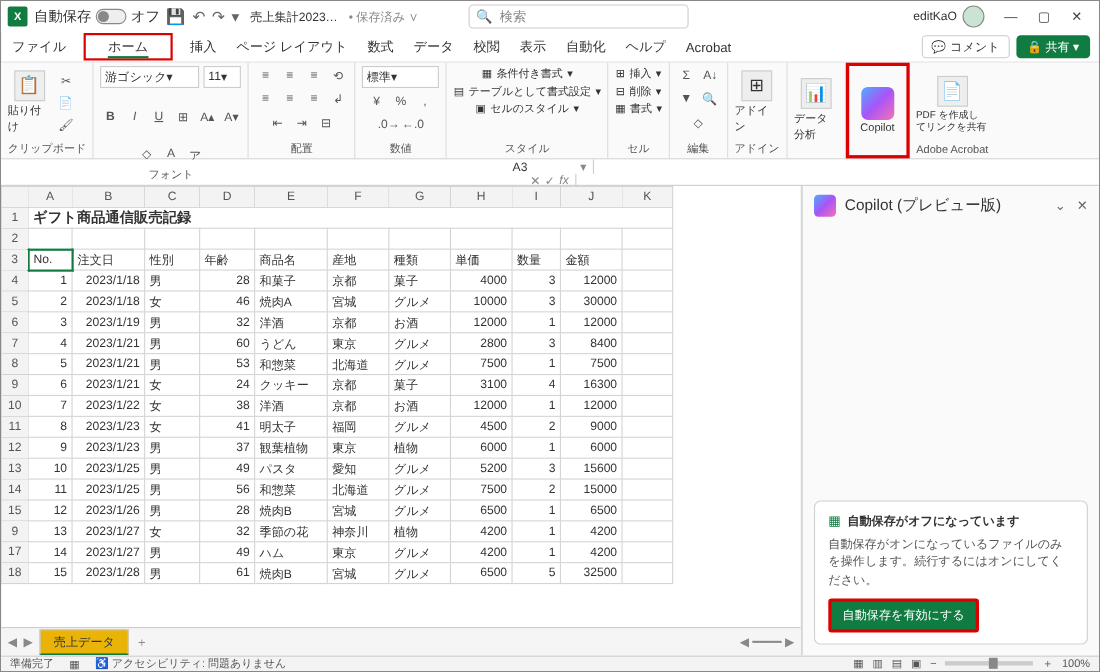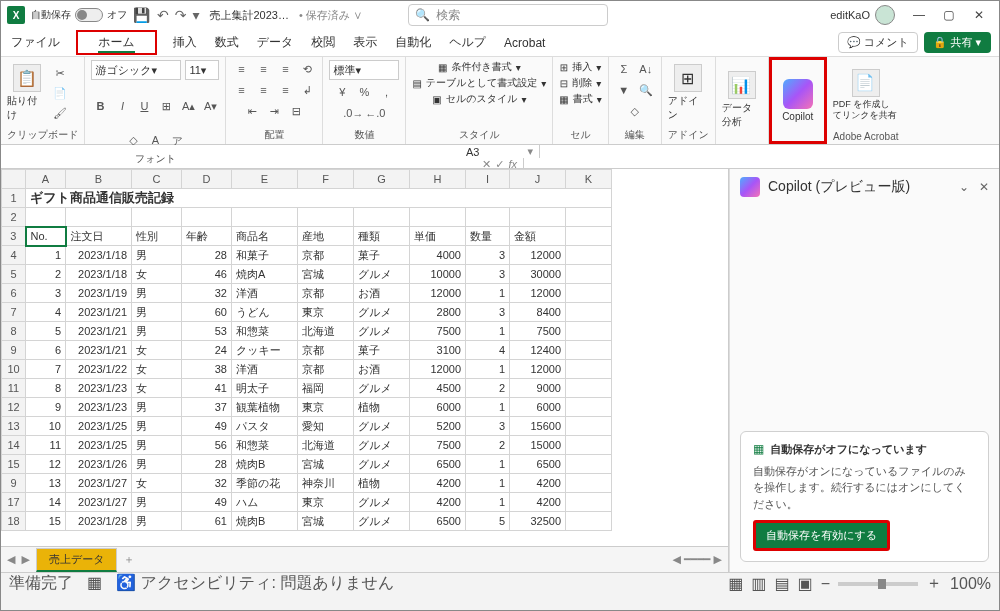--- a/index.html
+++ b/index.html
@@ -2,21 +2,21 @@
 <html><head>
 <meta charset="utf-8">
 <style>
 * { box-sizing: border-box; margin: 0; padding: 0; }
 body { font-family: "Yu Gothic UI", "Meiryo", sans-serif; font-size: 12px; background: #f0f0f0; width: 1000px; height: 611px; overflow: hidden; color: #333; }
 .window { background: #fff; width: 1000px; height: 611px; display: flex; flex-direction: column; border: 1px solid #888; }
 
 
 .titlebar { display: flex; align-items: center; padding: 4px 6px; height: 28px; background: #fff; gap: 6px; }
 .titlebar .app-icon { width: 18px; height: 18px; background: #107c41; display: flex; align-items: center; justify-content: center; color: #fff; font-weight: bold; font-size: 10px; border-radius: 2px; }
-.titlebar .autosave { display: flex; align-items: center; gap: 4px; font-size: 10px; }
+.titlebar .autosave { display: flex; align-items: center; gap: 4px; font-size: 13px; }
 .toggle { width: 28px; height: 14px; border: 1px solid #888; border-radius: 7px; position: relative; background: #eee; }
 .toggle::after { content: ""; position: absolute; width: 10px; height: 10px; border-radius: 50%; background: #888; top: 1px; left: 1px; }
 .qat { display: flex; gap: 6px; align-items: center; }
 .qat span { font-size: 14px; color: #666; }
 .title-text { font-size: 11px; color: #333; margin-left: 4px; }
 .searchbox { flex: 0 0 200px; height: 22px; border: 1px solid #ccc; border-radius: 4px; display: flex; align-items: center; padding: 0 6px; gap: 6px; margin-left: 40px; }
 .searchbox .mag { font-size: 12px; color: #666; }
 .titlebar-right { margin-left: auto; display: flex; align-items: center; gap: 10px; }
 .user { display: flex; align-items: center; gap: 5px; font-size: 11px; margin-left: 24px; }
 .avatar { width: 20px; height: 20px; border-radius: 50%; background: #c9e4d5; border: 1px solid #888; }
@@ -77,21 +77,21 @@
 .pane-title { font-size: 14px; font-weight: 500; }
 .pane-ctl { margin-left: auto; display: flex; gap: 10px; color: #666; }
 .pane-body { flex: 1; position: relative; padding: 10px; }
 .card { position: absolute; bottom: 10px; left: 10px; right: 10px; border: 1px solid #d0d0d0; border-radius: 6px; background: #fff; padding: 10px 12px; font-size: 11px; }
 .card-title { display: flex; align-items: center; gap: 6px; margin-bottom: 6px; font-size: 11px; }
 .card-title .ic { color: #107c41; font-size: 12px; }
 .card-msg { color: #555; line-height: 1.5; margin-bottom: 8px; }
 .card-btn { display: inline-block; background: #107c41; color: #fff; padding: 5px 10px; border-radius: 3px; border: 3px solid #d00; font-size: 11px; }
 
 
-.statusbar { height: 38px; border-top: 1px solid #ccc; background: #f3f3f3; display: flex; align-items: flex-start; padding: 0 8px; font-size: 16px; color: #555; gap: 14px; }
+.statusbar { height: 14px; border-top: 1px solid #ccc; background: #f3f3f3; display: flex; align-items: flex-end; padding: 0 8px; font-size: 10px; color: #555; gap: 14px; }
 .statusbar .right { margin-left: auto; display: flex; gap: 8px; align-items: center; }
 .zoom-slider { width: 80px; height: 4px; background: #ccc; position: relative; }
 .zoom-slider::after { content: ""; position: absolute; width: 8px; height: 10px; background: #888; top: -3px; left: 50%; }
 
 .colA { width: 40px; } .colB { width: 66px; } .colC { width: 50px; } .colD { width: 50px; }
 .colE { width: 66px; } .colF { width: 56px; } .colG { width: 56px; } .colH { width: 56px; }
 .colI { width: 44px; } .colJ { width: 56px; } .colK { width: 46px; }
 </style>
 </head>
 <body>
@@ -127,20 +127,21 @@
         <div>▢</div>
         <div>✕</div>
       </div>
     </div>
   </div>
 
   <div class="tabs">
     <div class="tab">ファイル</div>
     <div class="tab active"><span>ホーム</span></div>
     <div class="tab">挿入</div>
+    <div class="tab">ページ レイアウト</div>
     <div class="tab">数式</div>
     <div class="tab">データ</div>
     <div class="tab">校閲</div>
     <div class="tab">表示</div>
     <div class="tab">自動化</div>
     <div class="tab">ヘルプ</div>
     <div class="tab">Acrobat</div>
     <div class="tabs-right">
       <div class="comment-btn">💬 <span>コメント</span></div>
       <div class="share-btn">🔒 <span>共有</span> ▾</div>
@@ -435,21 +436,21 @@
                 <th class="rowh">9</th>
                 <td class="num">6</td>
                 <td class="num">2023/1/21</td>
                 <td>女</td>
                 <td class="num">24</td>
                 <td>クッキー</td>
                 <td>京都</td>
                 <td>菓子</td>
                 <td class="num">3100</td>
                 <td class="num">4</td>
-                <td class="num">12400</td>
+                <td class="num">16300</td>
                 <td></td>
               </tr>
               <tr>
                 <th class="rowh">10</th>
                 <td class="num">7</td>
                 <td class="num">2023/1/22</td>
                 <td>女</td>
                 <td class="num">38</td>
                 <td>洋酒</td>
                 <td>京都</td>

